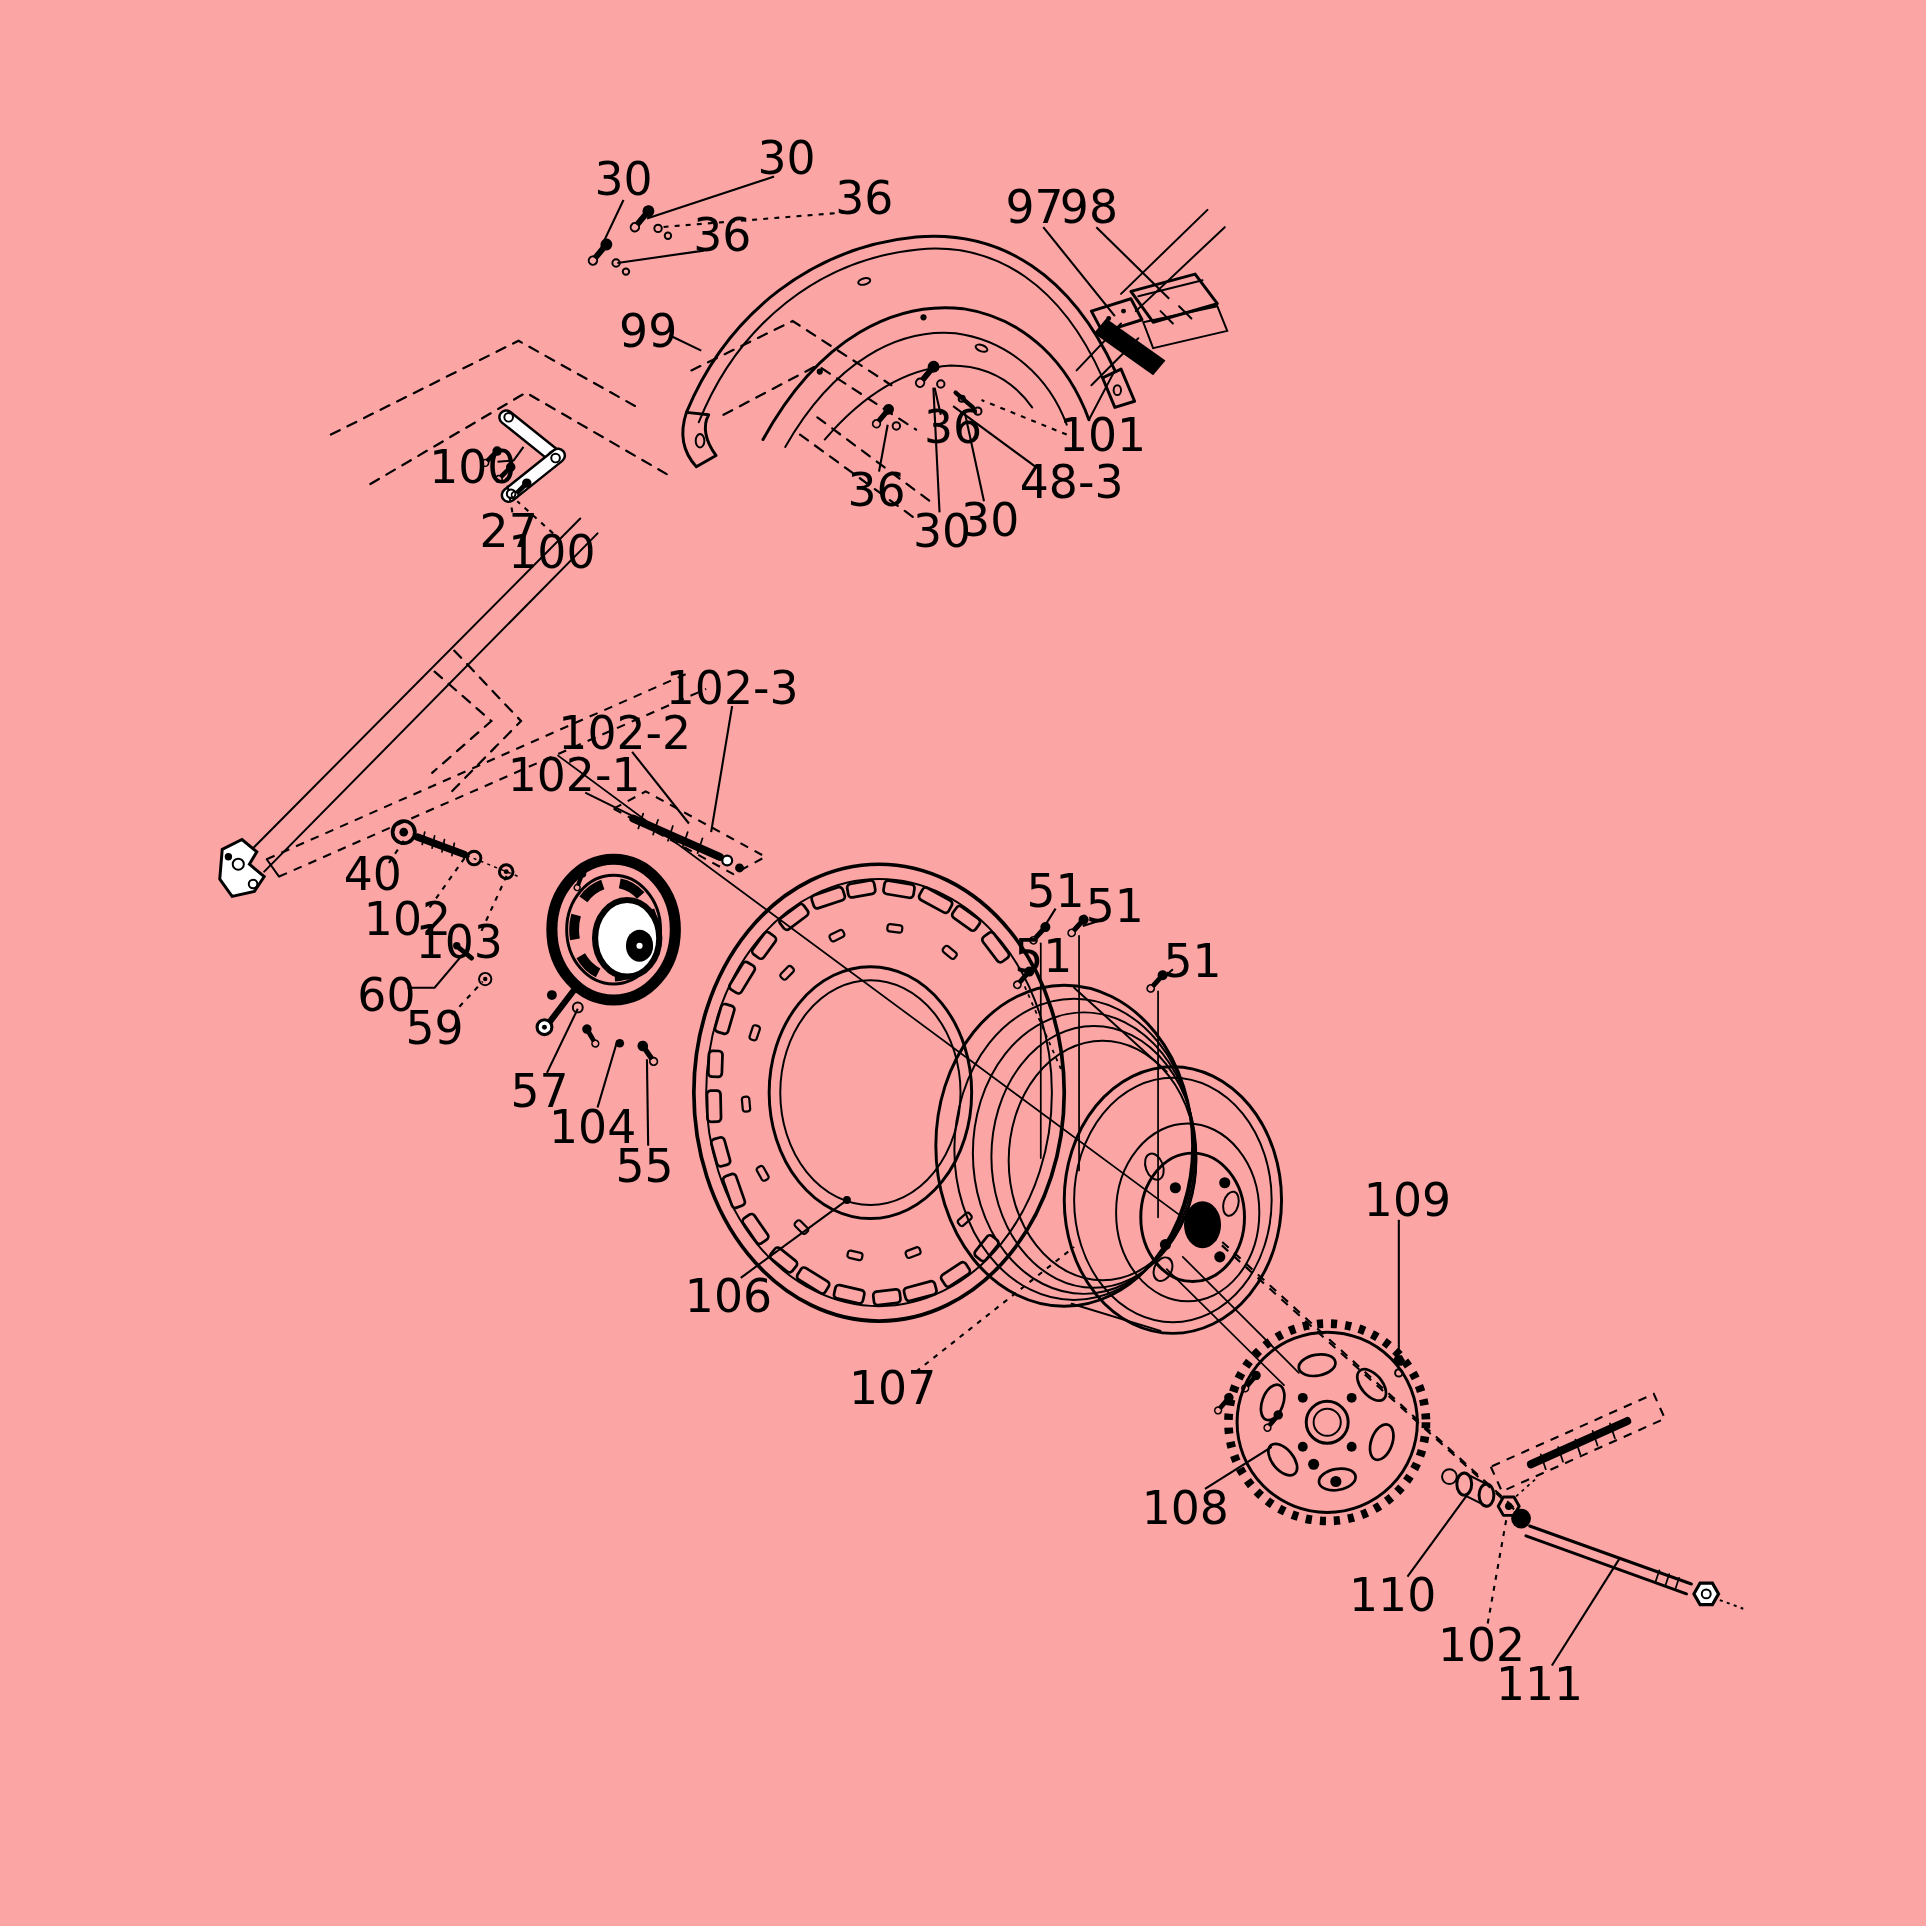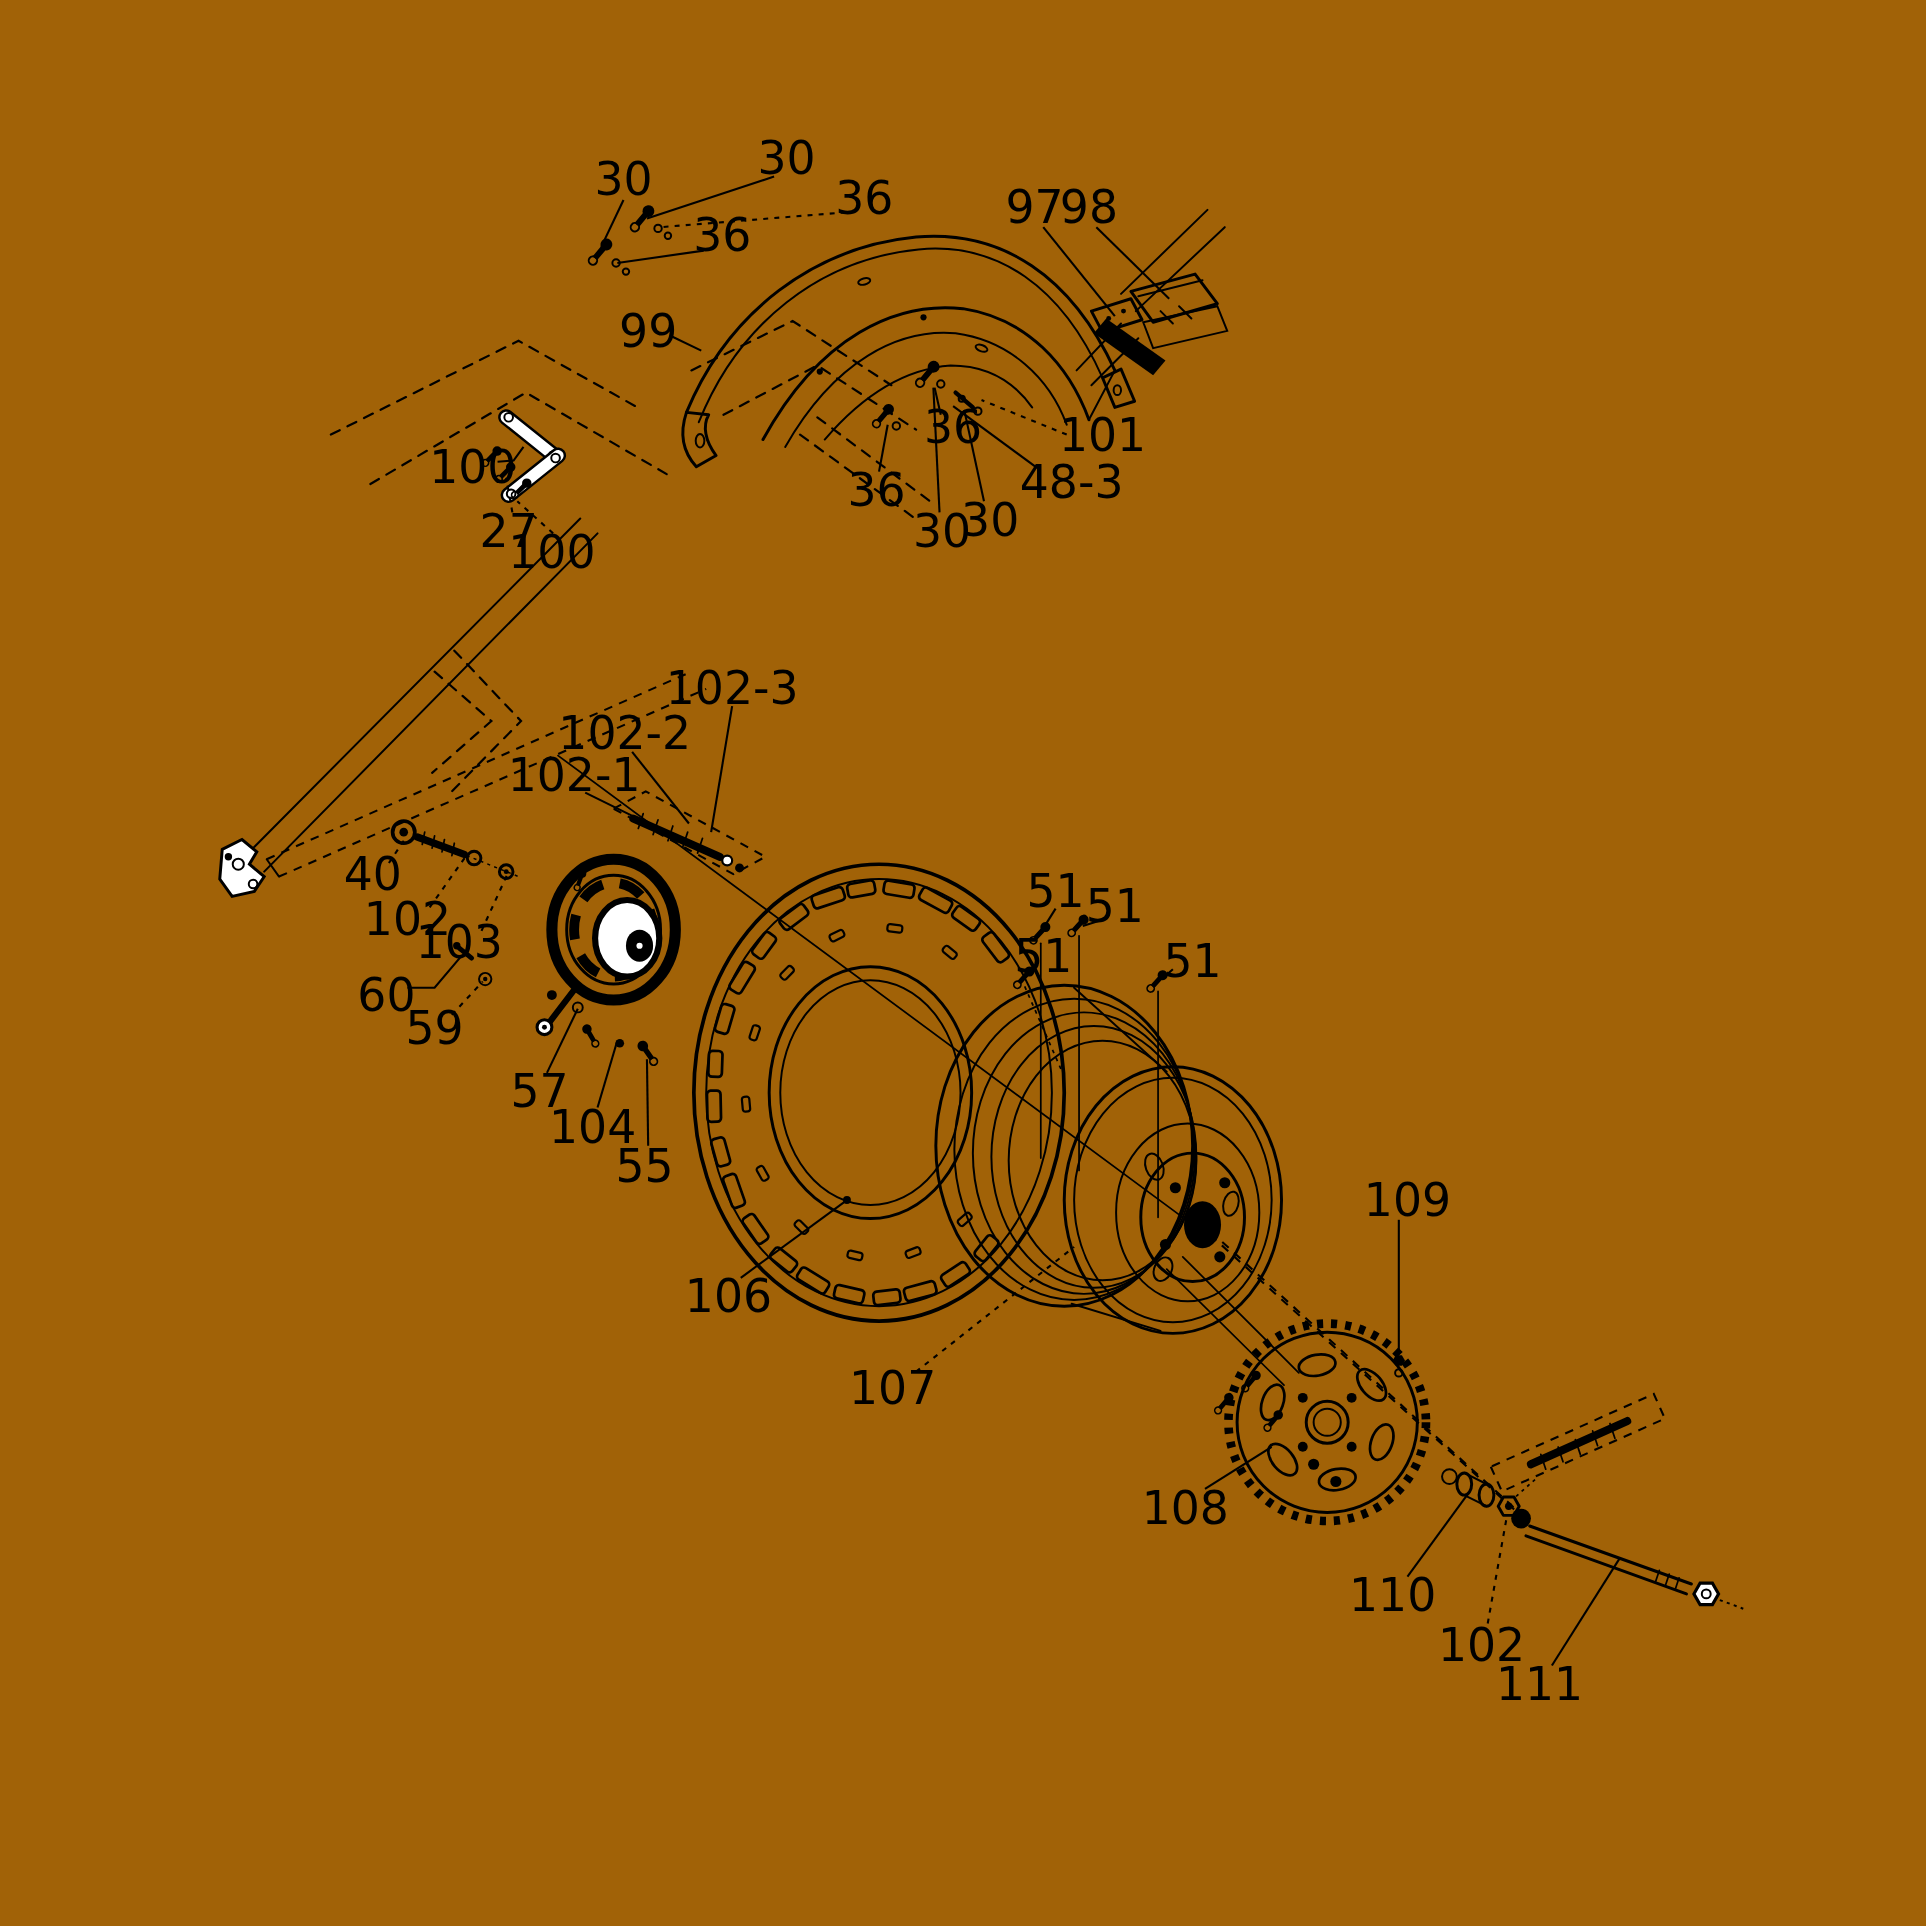--- a/index.html
+++ b/index.html
@@ -1,16 +1,16 @@
 <!DOCTYPE html>
 <html style="font-size:7.7px"><head>
 <meta charset="utf-8">
 <style>
   html,body{margin:0;padding:0;width:1926px;height:1926px;background:#ffffff;}
-  #stage{position:relative;width:1926px;height:1926px;background:#a16207;overflow:hidden;}
+  #stage{position:relative;width:1926px;height:1926px;background:#fca5a5;overflow:hidden;}
   svg{position:absolute;left:0;top:0;}
   .outline{fill:none;stroke:#000;stroke-width:2.4;stroke-linecap:round;stroke-linejoin:round;}
   .thin{fill:none;stroke:#000;stroke-width:1.6;stroke-linecap:round;}
   .thin14{fill:none;stroke:#000;stroke-width:1.4;stroke-linecap:round;}
   .heavy{fill:none;stroke:#000;stroke-width:3;stroke-linecap:round;}
   .phantom{fill:none;stroke:#000;stroke-width:1.8;stroke-dasharray:8 7;stroke-linecap:round;}
   .dash2{fill:none;stroke:#000;stroke-width:1.7;stroke-dasharray:7 6;}
   .fillink{fill:#000;stroke:none;}
   .capsule-out{stroke:#000;stroke-width:13;stroke-linecap:round;fill:none;}
   .capsule-in{stroke:#fff;stroke-width:9;stroke-linecap:round;fill:none;}

